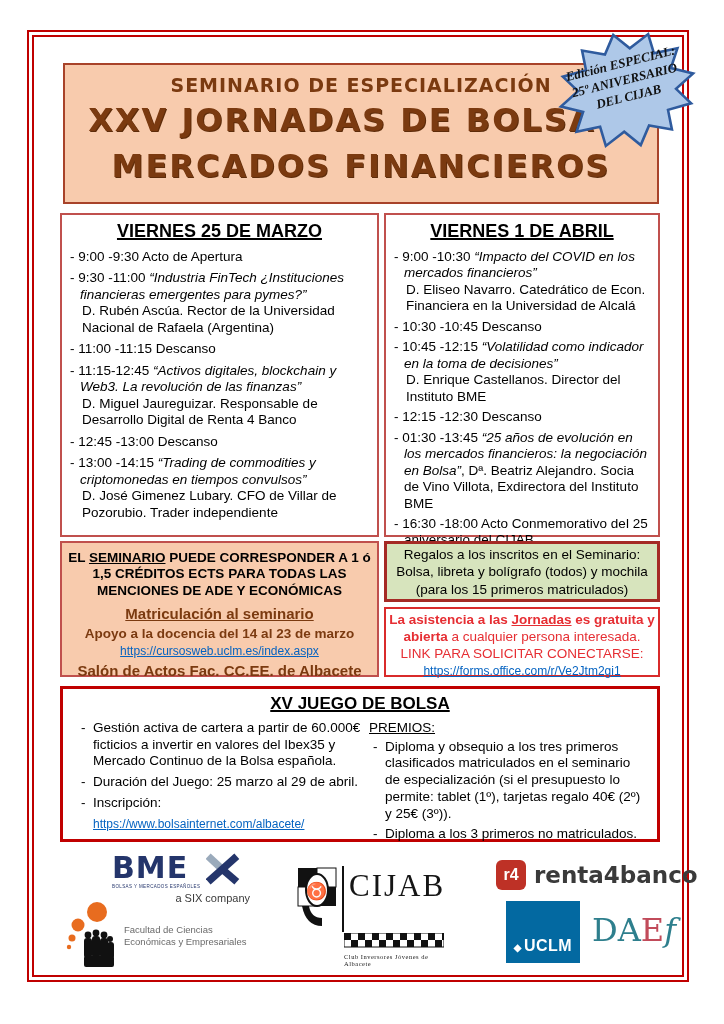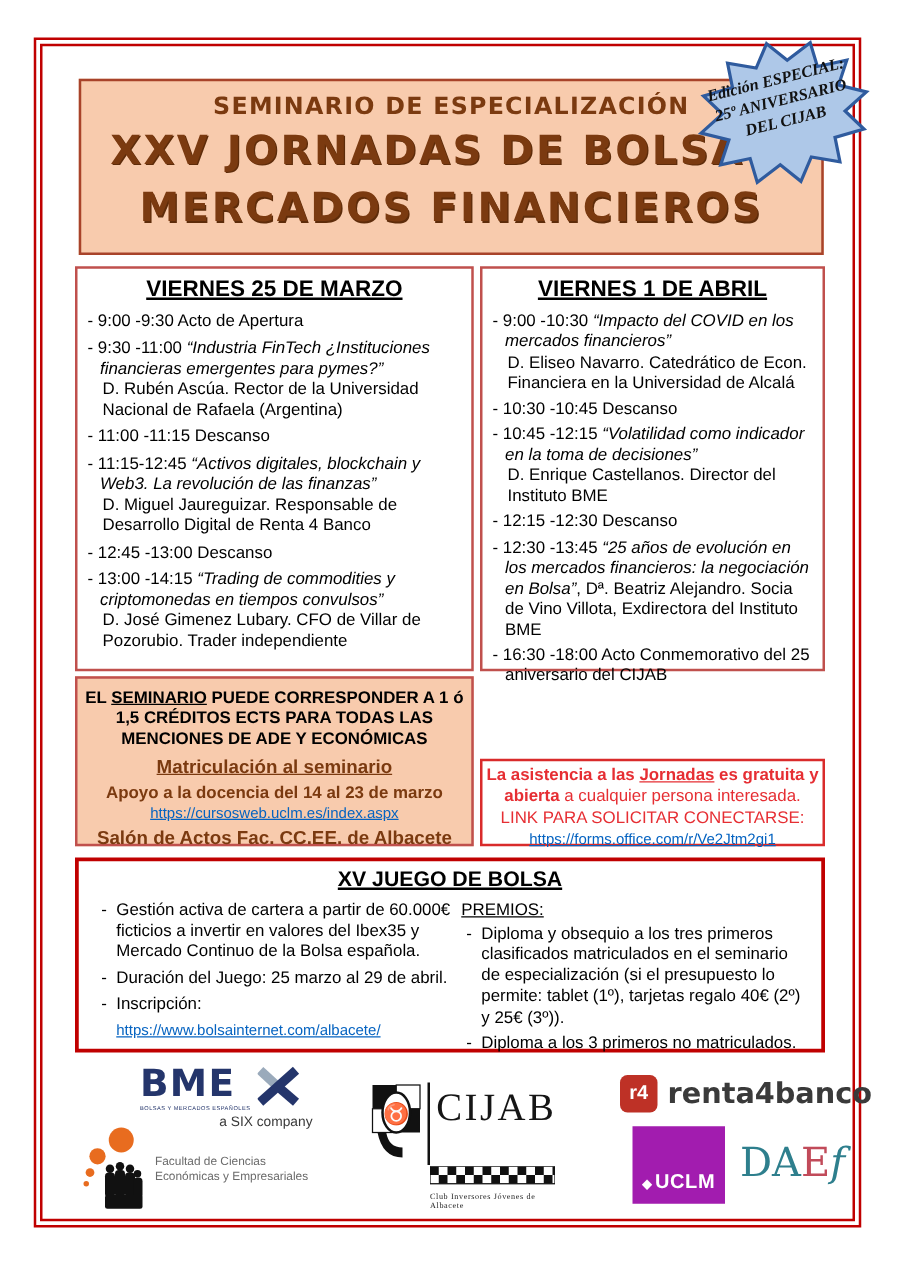--- a/index.html
+++ b/index.html
@@ -87,21 +87,21 @@
           color:#151515;letter-spacing:2px;border-left:2px solid #111;padding-left:5px;margin-left:4px;}
   .cijab-caption{font-family:"Liberation Serif",serif;font-size:6.5px;color:#222;
           letter-spacing:.5px;margin-top:1px;margin-left:48px;}
   .cijab-strip{margin-left:48px;margin-top:1px;}
 
   .renta4{left:496px;top:860px;display:flex;align-items:center;}
   .r4-sq{width:30px;height:30px;background:#BE3126;border-radius:6px;color:#fff;
           font-weight:bold;font-size:16px;display:flex;align-items:center;justify-content:center;}
   .r4-word{font-family:"DejaVu Sans",sans-serif;font-weight:bold;font-size:23px;color:#3A3A3A;margin-left:8px;}
 
-  .uclm{left:506px;top:901px;width:74px;height:62px;background:#a21caf;
+  .uclm{left:506px;top:901px;width:74px;height:62px;background:#0369a1;
           display:flex;align-items:flex-end;justify-content:center;}
   .uclm-word{color:#fff;font-weight:bold;font-size:16px;letter-spacing:.5px;margin-bottom:8px;}
   .uclm-diamond{font-size:10px;margin-right:2px;}
 
   .daef{left:592px;top:910px;font-family:"DejaVu Serif",serif;font-size:32px;line-height:40px;}
   .daef .t{color:#2E7F8D;} .daef .r{color:#C14B5A;}
 </style>
 </head>
 <body>
 
@@ -160,37 +160,42 @@
       <span>- 10:30 -10:45 Descanso</span>
     </div>
     <div class="sched-item">
       <span>- 10:45 -12:15 </span><span class="qt">“Volatilidad como indicador en la toma de decisiones”</span>
       <div class="speaker">D. Enrique Castellanos. Director del Instituto BME</div>
     </div>
     <div class="sched-item">
       <span>- 12:15 -12:30 Descanso</span>
     </div>
     <div class="sched-item">
-      <span>- 12:30 -13:45 </span><span class="qt">“25 años de evolución en los mercados financieros: la negociación en Bolsa”</span><span>, Dª. Beatriz Alejandro. Socia de Vino Villota, Exdirectora del Instituto BME</span>
+      <span>- 01:30 -13:45 </span><span class="qt">“25 años de evolución en los mercados financieros: la negociación en Bolsa”</span><span>, Dª. Beatriz Alejandro. Socia de Vino Villota, Exdirectora del Instituto BME</span>
     </div>
     <div class="sched-item">
       <span>- 16:30 -18:00 Acto Conmemorativo del 25 aniversario del CIJAB</span>
     </div>
   </div>
 
   <div class="ects-box">
     <div class="ects-line">
       <span>EL </span><span style="text-decoration:underline">SEMINARIO</span><span> PUEDE CORRESPONDER A 1 ó 1,5 CRÉDITOS ECTS PARA TODAS LAS MENCIONES DE ADE Y ECONÓMICAS</span>
     </div>
     <div class="matricula-title">Matriculación al seminario</div>
     <div class="apoyo">Apoyo a la docencia del 14 al 23 de marzo</div>
     <div><a class="lnk" href="#">https://cursosweb.uclm.es/index.aspx</a></div>
     <div class="salon">Salón de Actos Fac. CC.EE. de Albacete</div>
   </div>
 
+  <div class="gifts-box">
+    <div>Regalos a los inscritos en el Seminario:</div>
+    <div>Bolsa, libreta y bolígrafo (todos) y mochila</div>
+    <div>(para los 15 primeros matriculados)</div>
+  </div>
 
   <div class="attend-box">
     <div>
       <span class="bold">La asistencia a las </span><span class="bold u">Jornadas</span><span class="bold"> es </span><span class="bold">gratuita y abierta</span><span> a cualquier persona interesada.</span>
     </div>
     <div>LINK PARA SOLICITAR CONECTARSE:</div>
     <div><a class="lnk" href="#">https://forms.office.com/r/Ve2Jtm2gi1</a></div>
   </div>
 
   <div class="game-box">

